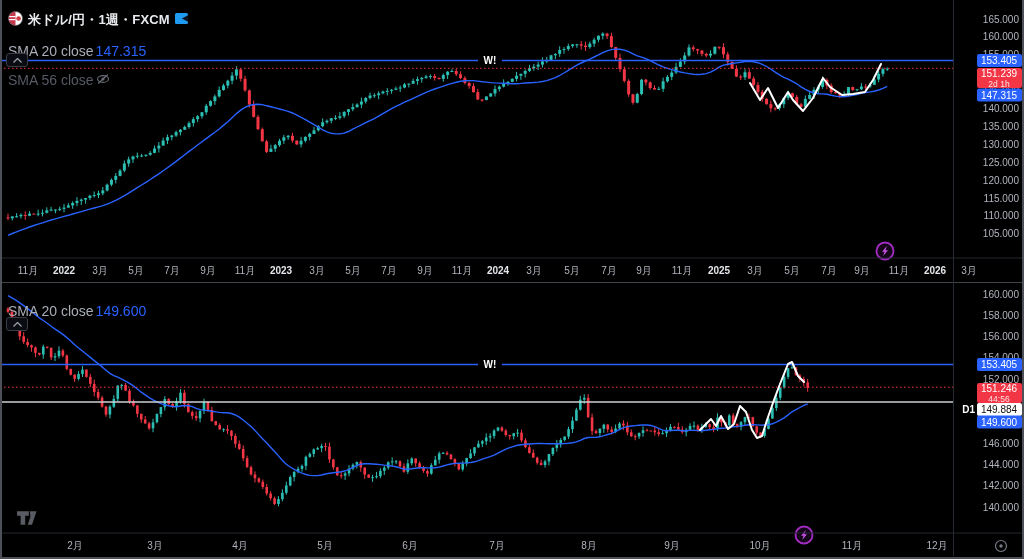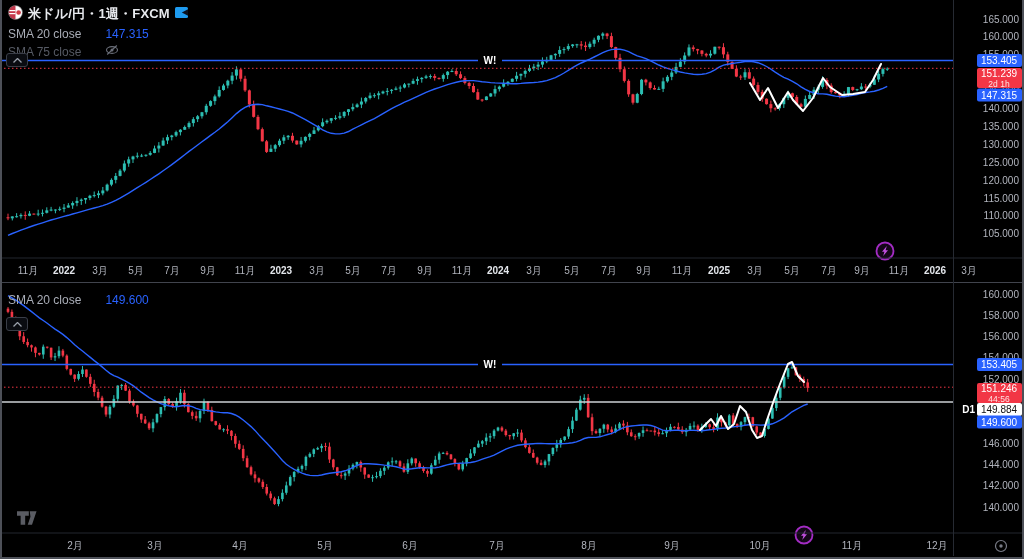--- a/index.html
+++ b/index.html
@@ -1,22 +1,22 @@
 <!DOCTYPE html>
 <html><head>
 <meta charset="utf-8">
 <style>
   html,body{margin:0;padding:0;background:#000;}
   .screen{position:relative;width:1024px;height:559px;background:#000;
           font-family:"Liberation Sans",sans-serif;overflow:hidden;}
   #cv{position:absolute;left:0;top:0;}
   .legend{position:absolute;left:8px;z-index:6;user-select:none;}
-  .lt-row{display:flex;align-items:center;gap:5px;height:16px;}
+  .lt-row{display:flex;align-items:center;gap:5px;height:16px;margin-top:6px;}
   .lt{font-size:13px;font-weight:700;color:#e8eaee;letter-spacing:.2px;}
-  .ind-row{display:flex;align-items:center;gap:24px;font-size:12px;color:#a9adb7;margin-top:5px;height:13px;}
+  .ind-row{display:flex;align-items:center;gap:2px;font-size:14px;color:#a9adb7;margin-top:16px;height:13px;}
   .ind-value{color:#2962ff;}
   .ind-row.dim{color:#565a64;}
   .collapse{position:absolute;left:6px;width:22px;height:14px;background:#0a0c11;border:1px solid #3a3e48;
             border-radius:3px;display:flex;align-items:center;justify-content:center;padding:0;cursor:pointer;z-index:7;}
   .watermark{position:absolute;left:17px;top:511px;z-index:5;opacity:.8;}
   .frame{position:absolute;inset:0;border-left:2px solid #4d5058;border-right:2px solid #4d5058;
          border-bottom:2px solid #4d5058;pointer-events:none;z-index:9;box-sizing:border-box;}
 </style>
 </head>
 <body>
@@ -983,21 +983,21 @@
       <span><svg width="13" height="13" viewBox="0 0 13 13">
             <rect x="0" y="1" width="13" height="11" rx="1.5" fill="#1e9bf0"></rect>
             <path d="M13 3.2 L6.8 6.5 L13 9.8 Z" fill="#0b1220"></path>
           </svg></span>
     </div>
     <div class="ind-row">
       <span>SMA 20 close</span>
       <span class="ind-value">147.315</span>
     </div>
     <div class="ind-row dim">
-      <span>SMA 75 close</span>
+      <span>SMA 56 close</span>
       <span><svg width="14" height="12" viewBox="0 0 14 12">
             <ellipse cx="7" cy="6" rx="5.5" ry="3.4" fill="none" stroke="#6b6f7a" stroke-width="1.1"></ellipse>
             <circle cx="7" cy="6" r="1.5" fill="#6b6f7a"></circle>
             <line x1="2.2" y1="10.5" x2="11.8" y2="1.5" stroke="#6b6f7a" stroke-width="1.1"></line>
           </svg></span>
     </div>
   </div>
   <button class="collapse" style="top:53px">
       <svg width="9" height="5" viewBox="0 0 9 5">
         <polyline points="0.5,4.5 4.5,0.5 8.5,4.5" fill="none" stroke="#9aa0aa" stroke-width="1.3"></polyline>

